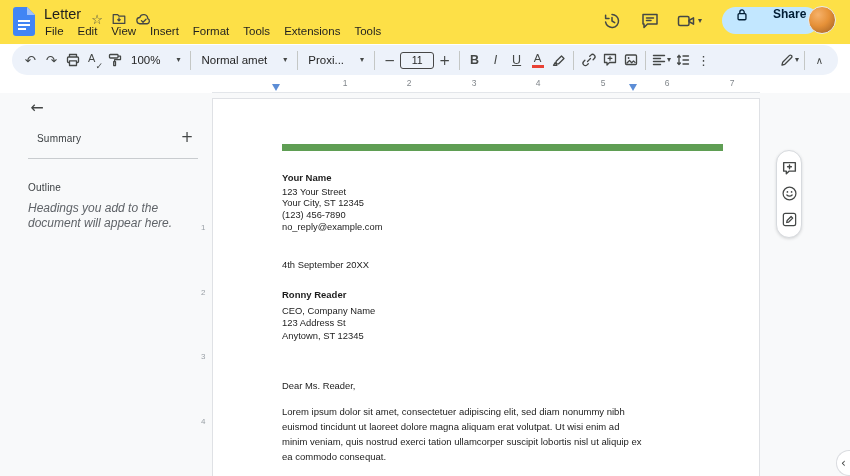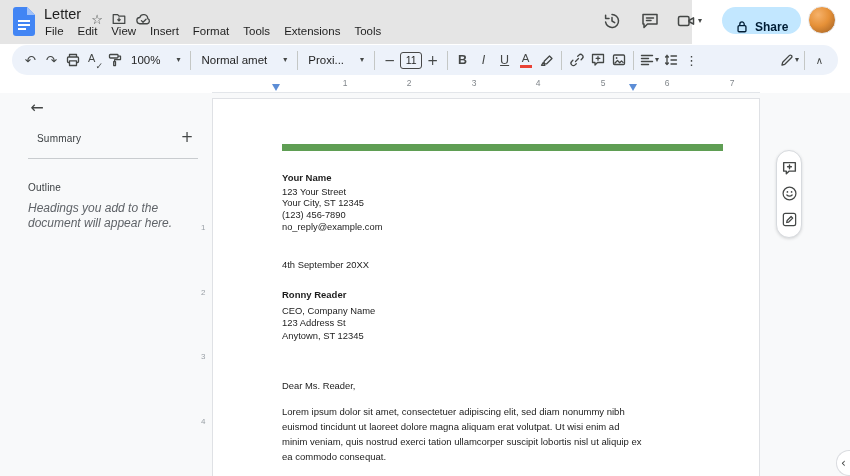--- a/index.html
+++ b/index.html
@@ -3,52 +3,52 @@
 <meta charset="utf-8">
 <style>
   *{box-sizing:border-box;margin:0;padding:0}
   html,body{width:850px;height:476px;overflow:hidden}
   body{position:relative;font-family:"Liberation Sans",sans-serif;background:#fff;color:#1f1f1f}
   .glyph{font-family:"DejaVu Sans",sans-serif}
   svg{display:block}
   button{background:none;border:none;font-family:inherit;cursor:pointer;color:#444746}
 
   
-  .topbar{position:absolute;left:0;top:0;width:692px;height:44px;background:#e5e5e5}
+  .topbar{position:absolute;left:0;top:0;width:850px;height:44px;background:#fde047}
   .docs-logo{position:absolute;left:13px;top:7px;width:22px;height:29px}
   .doc-title{position:absolute;left:44px;top:6px;font-size:14.5px;color:#1f1f1f}
   .title-ic{position:absolute;top:10px;width:18px;height:18px;display:flex;align-items:center;justify-content:center;color:#444746}
   .star{left:88px;font-size:13px}
   .folder{left:110px}
   .cloud{left:134px}
   .menubar{position:absolute;left:38px;top:23px;display:flex;font-size:11.5px;color:#1f1f1f}
   .menubar span{padding:2px 7px;border-radius:9px}
   .top-right-btn{position:absolute;top:9px;width:24px;height:24px;display:flex;align-items:center;justify-content:center}
   .hist{left:600px}.cmts{left:638px}
   .meet{left:672px;width:34px}
   .meet .caret{margin-left:2px}
   .caret{font-size:8px;color:#444746;line-height:1}
-  .share-btn{position:absolute;left:722px;top:7px;height:27px;padding:0 13px;border-radius:14px;background:#c2e7ff;display:flex;align-items:flex-end;gap:6px;font-size:12px;color:#001d35;font-weight:bold}
+  .share-btn{position:absolute;left:722px;top:7px;height:27px;padding:0 13px;border-radius:14px;background:#c2e7ff;display:flex;align-items:flex-start;gap:24px;font-size:12px;color:#001d35;font-weight:bold}
   .avatar{position:absolute;left:808px;top:6px;width:28px;height:28px;border-radius:50%;background:radial-gradient(circle at 35% 30%,#f6b26b 0%,#e69138 45%,#9a5b21 100%);border:1px solid #e8eaed}
 
   
   .toolbar{position:absolute;left:12px;top:45px;width:826px;height:30px;background:#edf2fa;border-radius:15px;display:flex;align-items:center;padding:0 8px;color:#444746}
   .tbtn{min-width:21px;height:24px;display:flex;align-items:center;justify-content:center;border-radius:4px;font-size:13.5px;color:#444746;padding:0 1px}
   .tselect{display:flex;align-items:center;gap:16px;height:24px;padding:0 6px;border-radius:4px;font-size:11.5px;color:#1f1f1f}
   .sep{width:1px;height:19px;background:#c4c7c5;margin:0 4px;flex:none}
   .bold-b{font-weight:bold;font-size:12.5px}
   .italic-i{font-style:italic;font-size:12.5px}
   .under-u{text-decoration:underline;font-size:12.5px}
   .colorA{position:relative;width:14px;height:18px;display:flex;justify-content:center}
   .colorA .a{font-size:11.5px;line-height:14px}
   .color-bar{position:absolute;bottom:1px;left:1px;width:12px;height:3px;background:#e94235}
   .spell-wrap{position:relative;width:15px;height:17px}
   .spell-a{position:absolute;left:2px;top:0;font-size:11px}
   .spell-check{position:absolute;right:-2px;bottom:-2px;font-size:9px}
-  .size-box{width:22px;height:17px;border:1.4px solid #474747;border-radius:3px;display:flex;align-items:center;justify-content:center;font-size:10.5px;color:#1f1f1f}
+  .size-box{width:34px;height:17px;border:1.4px solid #474747;border-radius:3px;display:flex;align-items:center;justify-content:center;font-size:10.5px;color:#1f1f1f}
   .tb-right{margin-left:auto;display:flex;align-items:center}
   .dots{font-size:13px}
 
   
   .ruler{position:absolute;left:0;top:76px;width:850px;height:17px;background:#fff}
   .ruler-line{position:absolute;left:212px;top:16px;width:548px;height:1px;background:#e3e6ea}
   .ruler-mark{position:absolute;top:2px;font-size:8.5px;color:#80868b;transform:translateX(-50%)}
   .tri{position:absolute;top:8px;width:0;height:0;border-left:4.5px solid transparent;border-right:4.5px solid transparent;border-top:7px solid #5c8dd6}
 
   

